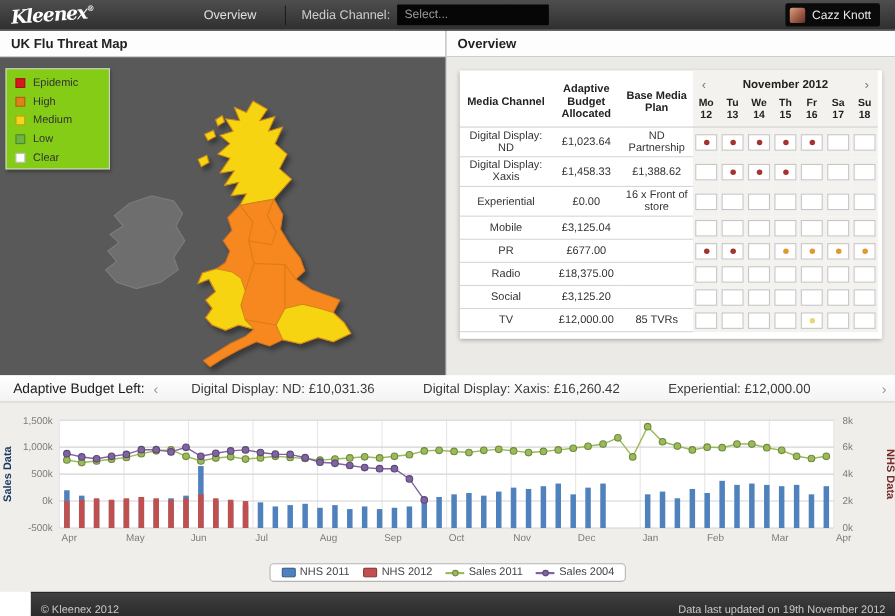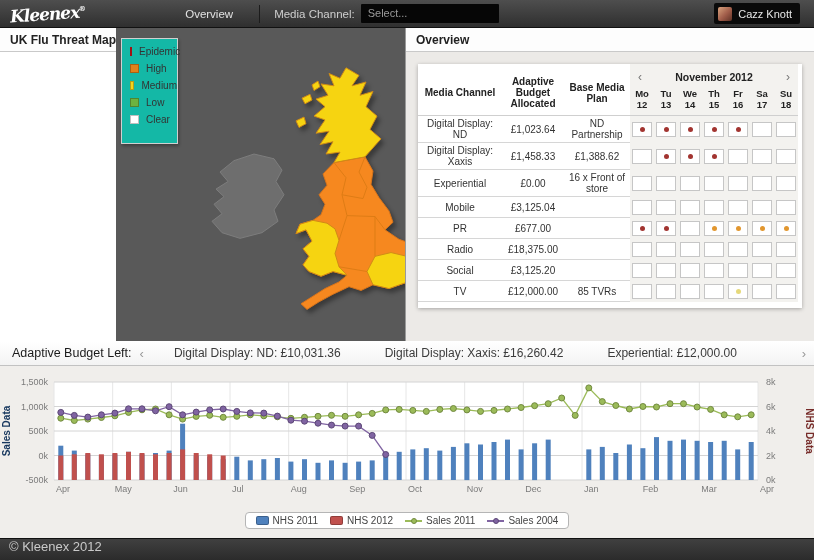--- a/index.html
+++ b/index.html
@@ -16,23 +16,23 @@
   .mc-label { color:#cfcfcf; font-size:11.5px; margin-right:6px; }
   .tb-select { width:138px; height:19px; background:#060606; color:#9a9a9a; font-size:11px; padding:3px 7px; border-radius:1px; cursor:pointer; }
   .tb-spacer { flex:1; }
   .userbox { margin-right:14px; background:#0a0a0a; border-radius:2px; height:21px; display:flex; align-items:center; padding:0 8px 0 4px; cursor:pointer; }
   .avatar { width:14px; height:14px; border-radius:2px; background:linear-gradient(135deg,#d9a37e 0%,#a05c49 55%,#5f3226 100%); margin-right:6px; }
   .username { color:#e6e6e6; font-size:11px; }
 
   
   .main { display:flex; height:313px; }
   .panel-header { height:24px; background:#fdfdfd; border-bottom:1px solid #c9c9c9; font-size:12px; font-weight:bold; color:#222; padding:5px 0 0 10px; }
-  .map-panel { width:405px; display:flex; flex-direction:row; }
+  .map-panel { width:405px; display:flex; flex-direction:column; }
   .map-area { position:relative; flex:1; background:#595959; overflow:hidden; }
-  .map-legend { position:absolute; top:10px; left:5px; width:57px; background:#14b8a6; border:1px solid #d0d0d0; padding:7px 0 18px 8px; z-index:2; box-shadow:1px 2px 3px rgba(0,0,0,.3); }
+  .map-legend { position:absolute; top:10px; left:5px; width:95px; background:#84cc16; border:1px solid #d0d0d0; padding:7px 0 4px 8px; z-index:2; box-shadow:1px 2px 3px rgba(0,0,0,.3); }
   .map-legend .row { display:flex; align-items:center; margin-bottom:6px; }
   .map-legend .row:last-child { margin-bottom:0; }
   .map-legend .sw { width:9px; height:9px; border:1px solid rgba(0,0,0,.25); margin-right:7px; }
   .map-legend .lb { font-size:10px; color:#333; }
   #uk-map-svg { position:absolute; inset:0; }
   #uk-map-svg .gb { filter:drop-shadow(3px 4px 2px rgba(0,0,0,.35)); }
 
   .overview-panel { flex:1; display:flex; flex-direction:column; border-left:1px solid #9a9a9a; }
   .overview-body { flex:1; background:#eceae7; padding:12px 0 0 12px; }
   .card { width:384px; background:#fff; box-shadow:0 1px 4px rgba(0,0,0,.3); display:grid; grid-template-columns:84px 62px 66px repeat(7,24px); padding-bottom:6px; }
@@ -61,21 +61,21 @@
   #chart-svg { display:block; }
   #chart-svg text { font-family:"Liberation Sans", sans-serif; }
   .chart-legend { display:flex; align-items:center; gap:12px; width:fit-content; margin:0 auto; background:#fff; border:1px solid #b5b5b5; border-radius:4px; padding:2px 10px; font-size:10px; color:#444; }
   .chart-legend .item { display:flex; align-items:center; gap:4px; }
   .leg-bar { width:13px; height:9px; border-radius:2px; display:inline-block; }
   .leg-line { position:relative; width:17px; height:9px; display:inline-flex; align-items:center; justify-content:center; }
   .leg-line .ln { position:absolute; left:0; right:0; top:4px; height:1.5px; }
   .leg-line .mk { width:6px; height:6px; border-radius:50%; z-index:1; }
 
   
-  .footer { height:22px; background:linear-gradient(#404040,#2b2b2b); border-top:1px solid #111; display:flex; align-items:flex-start; justify-content:space-between; padding:0 9px; color:#c9c9c9; font-size:13px; }
+  .footer { height:22px; background:linear-gradient(#404040,#2b2b2b); border-top:1px solid #111; display:flex; align-items:flex-end; justify-content:space-between; padding:0 9px; color:#c9c9c9; font-size:10px;margin-left:28px; }
 </style>
 </head>
 <body>
 
 <div class="app">
 
   <header class="topbar">
     <div class="logo"><span>Kleenex</span><sup>®</sup></div>
     <div class="nav-item">Overview</div>
     <div class="tb-sep"></div>
@@ -595,14 +595,15 @@
             <span class="ln" style="background: rgb(128, 100, 162);"></span>
             <span class="mk" style="background: rgb(128, 100, 162); border: 1px solid rgb(92, 71, 118);"></span>
           </span>
           <span>Sales 2004</span>
         </div>
       </div>
   </div>
 
   <footer class="footer">
     <span>© Kleenex 2012</span>
+    <span>Data last updated on 19th November 2012</span>
   </footer>
 </div>
 
 </body></html>

